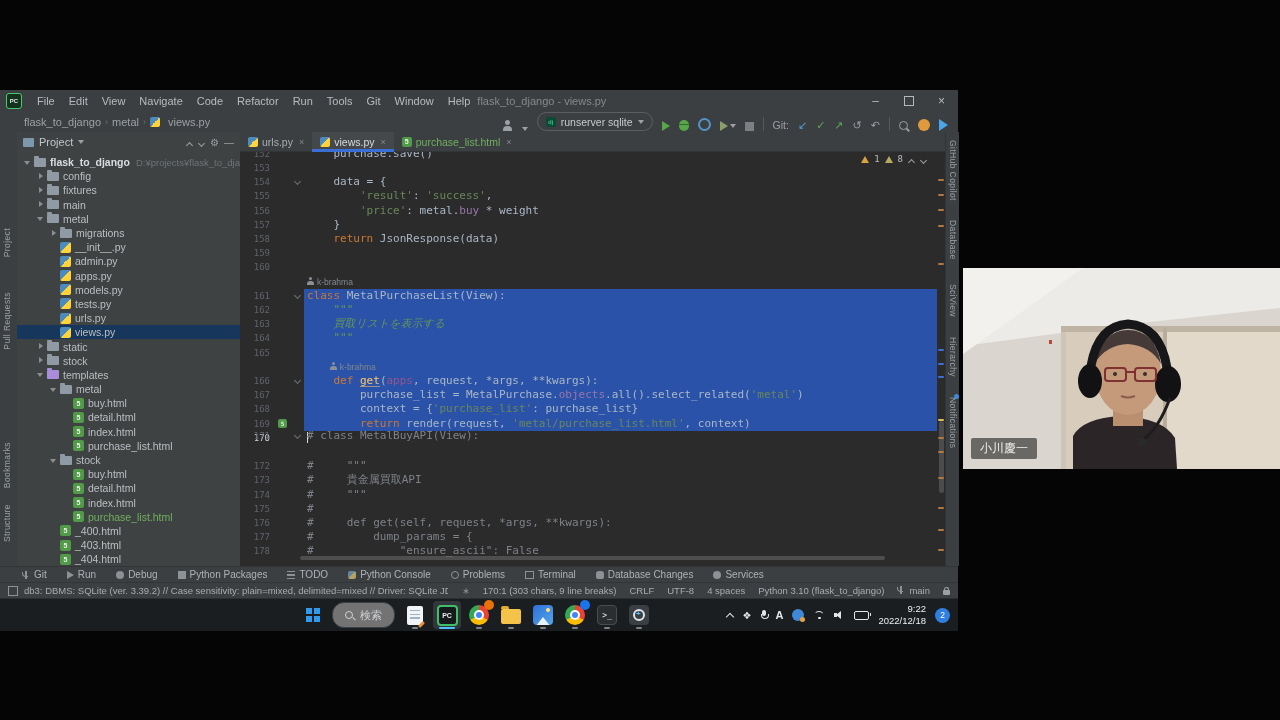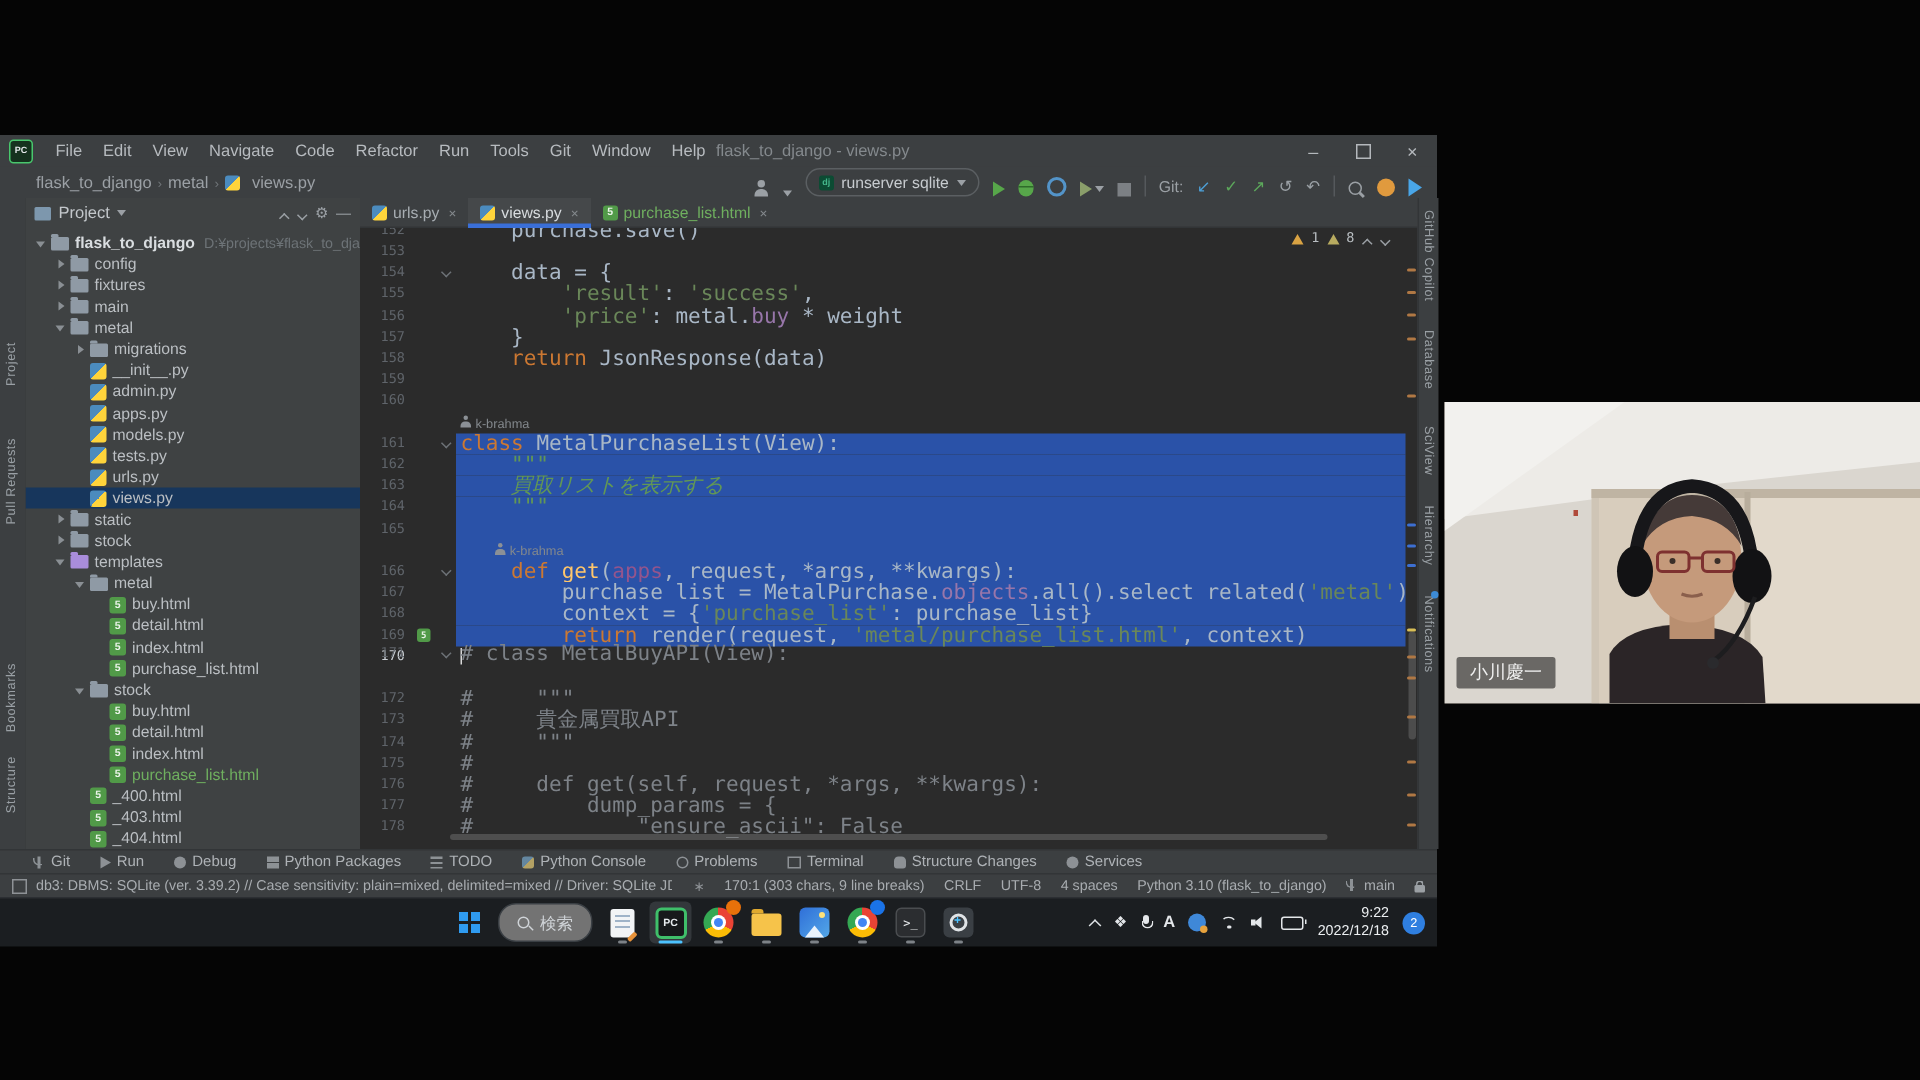--- a/index.html
+++ b/index.html
@@ -82,21 +82,21 @@
   .tab.active::after{content:"";position:absolute;left:0;right:0;bottom:-1px;height:3px;background:#3a6fd8;}
   .tab.added{color:#6faf5f;}
   .tab .x{color:#84898d;font-size:9px;margin-left:2px;}
   #codewrap{position:absolute;left:0;top:19px;right:0;bottom:0;overflow:hidden;font-family:"DejaVu Sans Mono",monospace;}
   .crow{position:absolute;left:0;right:8px;height:14.2px;}
   .crow.sel{background:linear-gradient(to right,transparent 64px,#2a52a8 64px);}
   .gut{position:absolute;left:0;top:0;width:30px;text-align:right;color:#5f646a;font-size:9px;line-height:14.2px;}
   .crow.cur .gut{color:#c9ced3;}
   .fold{position:absolute;left:55px;top:4px;width:4px;height:4px;border-right:1px solid #6d7277;border-bottom:1px solid #6d7277;transform:rotate(45deg);}
   .gicon{position:absolute;left:38px;top:2px;width:9px;height:9px;border-radius:2px;background:#519a48;color:#eaf3e8;font-size:6px;font-weight:bold;display:flex;align-items:center;justify-content:center;}
-  .cbody{position:absolute;left:67px;top:0;white-space:pre;font-size:14px;line-height:14.2px;}
+  .cbody{position:absolute;left:67px;top:0;white-space:pre;font-size:11px;line-height:14.2px;}
   .tk-plain{color:#a9b7c6;}.tk-kw{color:#cc7832;}.tk-str{color:#6a8759;}.tk-com{color:#7d8288;}
   .tk-doc{color:#629755;font-style:italic;}.tk-fn{color:#ffc66b;box-shadow:inset 0 -1px 0 rgba(255,198,107,.55);}
   .tk-self{color:#94558d;}.tk-attr{color:#9876aa;text-align:center;}
   .cbody.inlay{color:#83888d;font-size:8.5px;font-family:"Liberation Sans",sans-serif;display:flex;align-items:center;}
   .person{width:7px;height:9px;position:relative;display:inline-block;margin-right:3px;}
   .person::before{content:"";position:absolute;left:2px;top:0;width:3px;height:3px;border-radius:50%;background:#8b9096;}
   .person::after{content:"";position:absolute;left:0;top:4px;width:7px;height:4px;border-radius:3px 3px 0 0;background:#8b9096;}
   .caret{display:inline-block;width:1px;height:11px;background:#d8d8d8;vertical-align:middle;}
   #inspect{position:absolute;right:18px;top:3px;display:flex;align-items:center;gap:5px;font-size:9px;color:#b9bec2;z-index:6;}
   .warn-tri{width:0;height:0;border-left:4px solid transparent;border-right:4px solid transparent;border-bottom:7px solid #d9a343;}
@@ -635,21 +635,21 @@
       <span class="bb-item">
         <span class="bb-ico bi-problems"></span>
         <span>Problems</span>
       </span>
       <span class="bb-item">
         <span class="bb-ico bi-terminal"></span>
         <span>Terminal</span>
       </span>
       <span class="bb-item">
         <span class="bb-ico bi-db"></span>
-        <span>Structure Changes</span>
+        <span>Database Changes</span>
       </span>
       <span class="bb-item">
         <span class="bb-ico bi-services"></span>
         <span>Services</span>
       </span>
     </div>
 
   <div id="statusbar" class="abs">
     <div id="status-msg">
       <span class="st-winico"></span>

